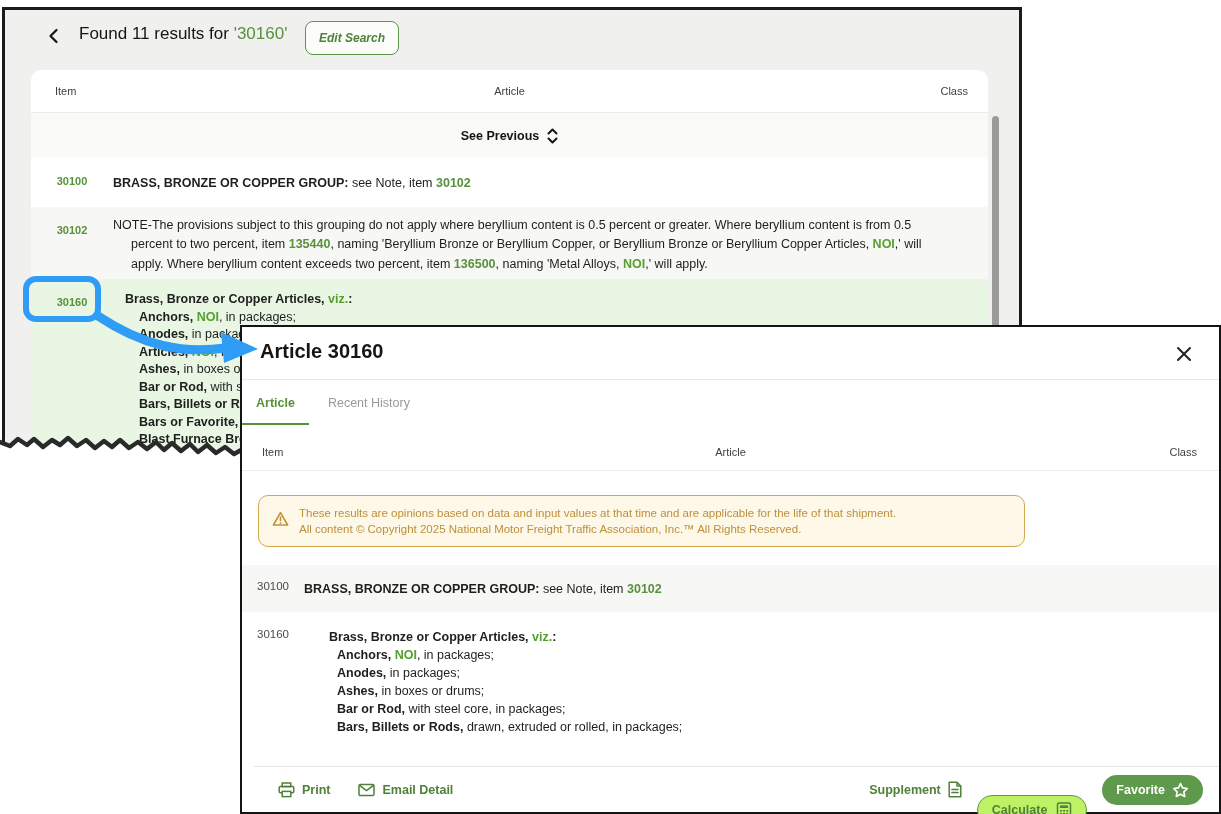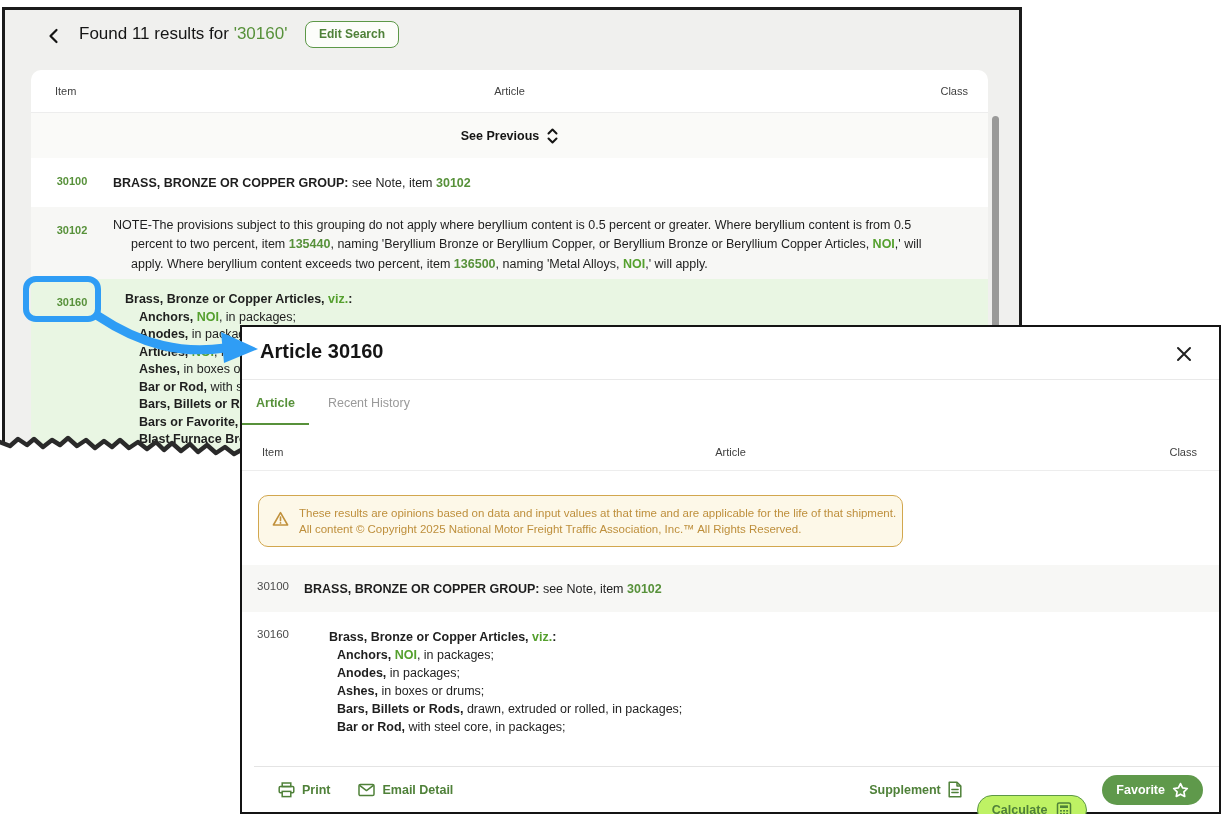--- a/index.html
+++ b/index.html
@@ -6,23 +6,23 @@
   *{box-sizing:border-box;}
   .stage{position:relative;width:1221px;height:814px;background:#fff;overflow:hidden;
          font-family:"Liberation Sans",sans-serif;color:#1e1e1e;}
 
   
   .bg-window{position:absolute;left:2px;top:7px;width:1020px;height:450px;
              background:#f0f0ee;border:3px solid #1b1b1b;border-bottom:none;z-index:10;}
   .back-btn{position:absolute;left:40px;top:17px;width:18px;height:18px;cursor:pointer;}
   .win-title{position:absolute;left:74px;top:14px;font-size:17px;font-weight:400;color:#151515;white-space:nowrap;}
   .win-title .q{color:#57913A;}
-  .edit-search{position:absolute;left:300px;top:11px;height:27px;line-height:25px;padding:0 13px;
+  .edit-search{position:absolute;left:300px;top:11px;height:34px;line-height:25px;padding:0 13px;
                border:1px solid #5C9847;border-radius:8px;background:#fcfdfa;color:#4F8139;
-               font-size:12px;font-weight:600;cursor:pointer;}
+               font-size:12px;font-weight:600;cursor:pointer;font-style:italic;}
   .card{position:absolute;left:26px;top:60px;width:957px;height:390px;background:#fff;
         border-radius:10px 10px 0 0;overflow:hidden;}
   .thead{position:relative;height:43px;border-bottom:1px solid #ededed;font-size:11px;color:#3f3f3f;}
   .h-item{position:absolute;left:24px;bottom:15px;}
   .h-article{position:absolute;left:0;right:0;text-align:center;bottom:15px;}
   .h-class{position:absolute;right:20px;bottom:15px;}
   .see-prev{height:45px;background:#fafaf8;display:flex;align-items:center;justify-content:center;
             gap:8px;font-size:12.5px;font-weight:600;color:#141414;cursor:pointer;}
 
   
@@ -63,21 +63,21 @@
   .m-tabs{display:flex;height:45px;align-items:stretch;}
   .tab{display:flex;align-items:center;font-size:12.5px;position:relative;cursor:pointer;}
   .tab.active{color:#57913A;font-weight:600;padding:0 14px;}
   .tab.active::after{content:"";position:absolute;left:0;right:0;bottom:0;height:2px;background:#57913A;}
   .tab.inactive{color:#9a9a9a;font-weight:500;padding:0 19px;}
   .m-thead{position:relative;height:46px;border-bottom:1px solid #ededed;font-size:11px;color:#3f3f3f;}
   .m-thead .h-item{left:20px;bottom:12px;}
   .m-thead .h-article{bottom:12px;}
   .m-thead .h-class{right:22px;bottom:12px;}
   .m-body{position:absolute;left:0;right:0;top:146px;bottom:47px;overflow:hidden;}
-  .m-warning{position:relative;margin:22px 0 0 16px;width:645px;border:1px solid #D2A74E;border-radius:10px;
+  .m-warning{position:relative;margin:22px 0 0 16px;width:767px;border:1px solid #D2A74E;border-radius:10px;
              background:#FDF8E8;padding:9px 0 9px 40px;color:#BE8F3C;font-size:11.5px;line-height:16px;}
   .w-icon{position:absolute;left:13px;top:15px;}
   .m-rows{margin-top:18px;}
   .m-rows .item-cell{width:62px;padding-left:15px;font-size:11.5px;color:#4c4c4c;}
   .m-rows .article-cell{line-height:18px;}
   .m-rows .r-plain .item-cell{padding-top:15px;}
   .m-rows .r-plain .article-cell{padding-top:15px;padding-bottom:14px;}
   .m-rows .r-list .item-cell{padding-top:16px;}
   .m-rows .r-list .article-cell{padding-top:16px;padding-bottom:8px;}
   .m-rows .ind1{margin-left:25px;}
@@ -195,22 +195,22 @@
               <div class="line"><span class="seg-b">BRASS, BRONZE OR COPPER GROUP: </span><span>see Note, item </span><span class="seg-l">30102</span></div>
             </div>
           </div>
           <div class="row white r-list">
             <div class="item-cell">30160</div>
             <div class="article-cell">
               <div class="line ind1"><span class="seg-b">Brass, Bronze or Copper Articles, </span><span class="seg-g">viz.</span><span class="seg-b">:</span></div>
               <div class="line ind2"><span class="seg-b">Anchors, </span><span class="seg-g">NOI</span><span>, in packages;</span></div>
               <div class="line ind2"><span class="seg-b">Anodes,</span><span> in packages;</span></div>
               <div class="line ind2"><span class="seg-b">Ashes,</span><span> in boxes or drums;</span></div>
+              <div class="line ind2"><span class="seg-b">Bar or Rod,</span><span> with steel core, in packages;</span></div>
               <div class="line ind2"><span class="seg-b">Bars, Billets or Rods,</span><span> drawn, extruded or rolled, in packages;</span></div>
-              <div class="line ind2"><span class="seg-b">Bar or Rod,</span><span> with steel core, in packages;</span></div>
             </div>
           </div>
         </div>
     </div>
     <div class="m-footer">
       <div class="f-left">
         <div class="f-act">
           <svg width="17" height="16" viewBox="0 0 17 16">
             <rect x="4.2" y="1" width="8.6" height="3.6" fill="none" stroke="#4F8139" stroke-width="1.5"></rect>
             <rect x="1.2" y="4.6" width="14.6" height="6.2" rx="1.2" fill="none" stroke="#4F8139" stroke-width="1.5"></rect>

